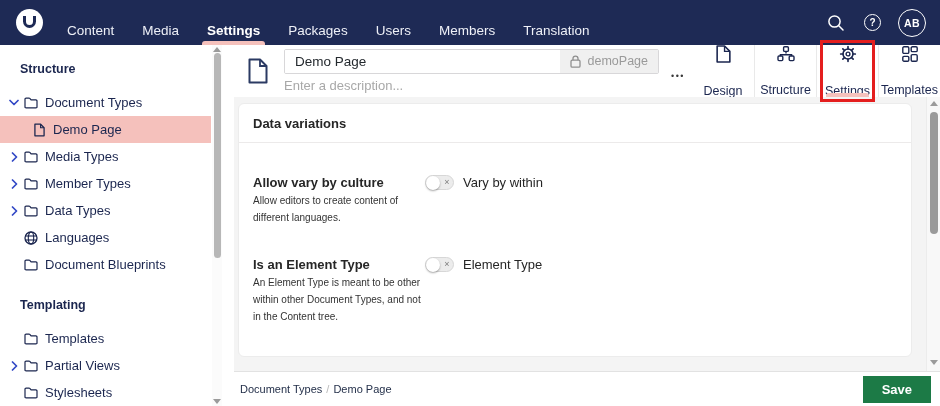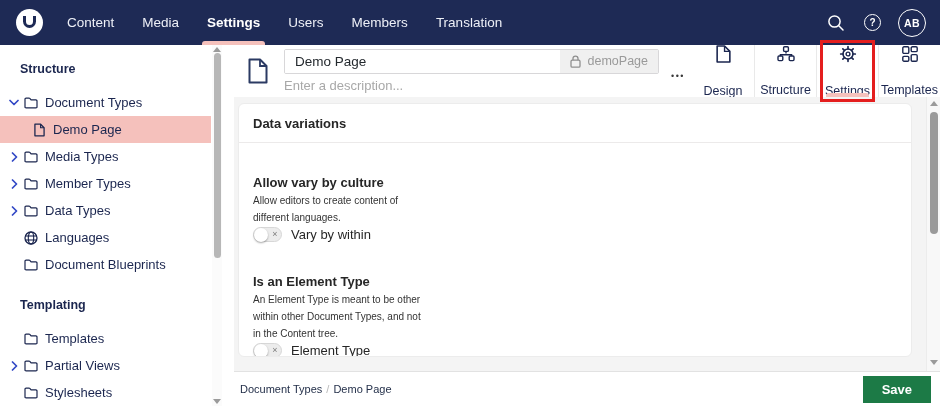--- a/index.html
+++ b/index.html
@@ -4,21 +4,21 @@
 <style>
   * { margin:0; padding:0; box-sizing:border-box; }
   html,body { width:940px; height:406px; overflow:hidden; background:#fff;
     font-family:"Liberation Sans", sans-serif; }
   .app { width:940px; height:406px; position:relative; display:flex; flex-direction:column; }
 
   
   .topnav { height:45px; background:#1e2a55; display:flex; align-items:center; padding:0 14px 0 16px; flex-shrink:0; }
   .logo { width:27px; height:27px; border-radius:50%; background:#fff; position:relative; margin-right:10px; flex-shrink:0; cursor:pointer; }
   .logo-u { position:absolute; left:7px; top:7px; width:13px; height:12px; border:3px solid #1e2a55; border-top:none; border-radius:0 0 7px 7px; }
-  .nav-item { color:#eef0f7; font-size:13.5px; height:45px; line-height:45px; padding:0 14px; position:relative; cursor:pointer; white-space:nowrap; }
+  .nav-item { color:#eef0f7; font-size:13.5px; height:45px; line-height:45px; padding:8px 14px; position:relative; cursor:pointer; white-space:nowrap; }
   .nav-item.active { font-weight:bold; color:#fff; }
   .nav-underline { position:absolute; left:9px; right:9px; bottom:0; height:4px; background:#f5c1bc; border-radius:3px 3px 0 0; }
   .nav-right { margin-left:auto; display:flex; align-items:center; gap:17px; }
   .nav-icon-btn { width:22px; height:22px; display:flex; align-items:center; justify-content:center; cursor:pointer; }
   .help-circle { width:17px; height:17px; border:1.5px solid #fff; border-radius:50%; color:#fff; font-size:10px; font-weight:bold; display:flex; align-items:center; justify-content:center; cursor:pointer; }
   .avatar { width:28px; height:28px; border:1.5px solid #fff; border-radius:50%; color:#fff; font-size:10.5px; font-weight:bold; display:flex; align-items:center; justify-content:center; letter-spacing:.3px; cursor:pointer; }
 
   
   .body-row { flex:1; display:flex; min-height:0; }
 
@@ -53,21 +53,21 @@
   .tab { width:62px; display:flex; flex-direction:column; align-items:center; justify-content:center; gap:21px; position:relative; cursor:pointer; }
   .tab + .tab { border-left:1px solid #e9e9e9; }
   .tab-label { font-size:12.5px; color:#1b264f; }
   .tab-underline { position:absolute; bottom:0; left:9px; right:9px; height:4px; background:#f5c1bc; border-radius:3px 3px 0 0; }
 
   
   .content { flex:1; position:relative; background:#f4f4f4; min-height:0; }
   .card { position:absolute; left:4px; top:6px; right:28px; bottom:14px; background:#fff; border:1px solid #ececec; border-radius:6px; overflow:hidden; }
   .card-header { padding:12px 14px 11px 14px; font-size:13px; font-weight:bold; color:#262626; border-bottom:1px solid #eceaea; }
   .card-body { padding:31px 14px 0 14px; }
-  .setting-row { display:flex; margin-bottom:30px;flex-direction:column; }
+  .setting-row { display:flex; margin-bottom:30px; }
   .setting-left { width:172px; flex-shrink:0; }
   .setting-name { font-size:13px; font-weight:bold; color:#262626; line-height:17px; }
   .setting-desc { font-size:10px; color:#333; line-height:17px; margin-top:1px; }
   .setting-control { display:flex; align-items:center; height:17px; }
   .toggle { width:29px; height:15px; border-radius:8px; background:#ececec; border:1px solid #d7d7d7; position:relative; cursor:pointer; flex-shrink:0; }
   .toggle-knob { position:absolute; left:0; top:-0.5px; width:14px; height:14px; border-radius:50%; background:#fff; box-shadow:0 1px 2px rgba(0,0,0,.35); }
   .toggle-x { position:absolute; right:3.5px; top:50%; transform:translateY(-54%); font-size:9px; color:#7d7d7d; line-height:1; }
   .toggle-label { font-size:13px; color:#262626; margin-left:9px; }
   .main-scroll { position:absolute; top:0; bottom:0; right:0; width:14px; background:#f8f8f8; border-left:1px solid #ececec; }
   .main-thumb { position:absolute; left:3px; width:8px; border-radius:4px; background:#9a9a9a; top:15px; height:122px; cursor:pointer; }
@@ -90,20 +90,21 @@
 
 <div class="app">
 
   <div class="topnav">
     <div class="logo">
         <div class="logo-u"></div>
       </div>
     <div class="nav-item">Content</div>
     <div class="nav-item">Media</div>
     <div class="nav-item active"><span>Settings</span><span class="nav-underline"></span></div>
+    <div class="nav-item">Packages</div>
     <div class="nav-item">Users</div>
     <div class="nav-item">Members</div>
     <div class="nav-item">Translation</div>
     <div class="nav-right">
       <span class="nav-icon-btn">
         <svg width="18" height="18" viewBox="0 0 18 18">
             <circle cx="7.5" cy="7.5" r="5.6" fill="none" stroke="#fff" stroke-width="1.5"></circle>
             <line x1="11.8" y1="11.8" x2="16" y2="16" stroke="#fff" stroke-width="1.5" stroke-linecap="round"></line>
           </svg>
       </span>

